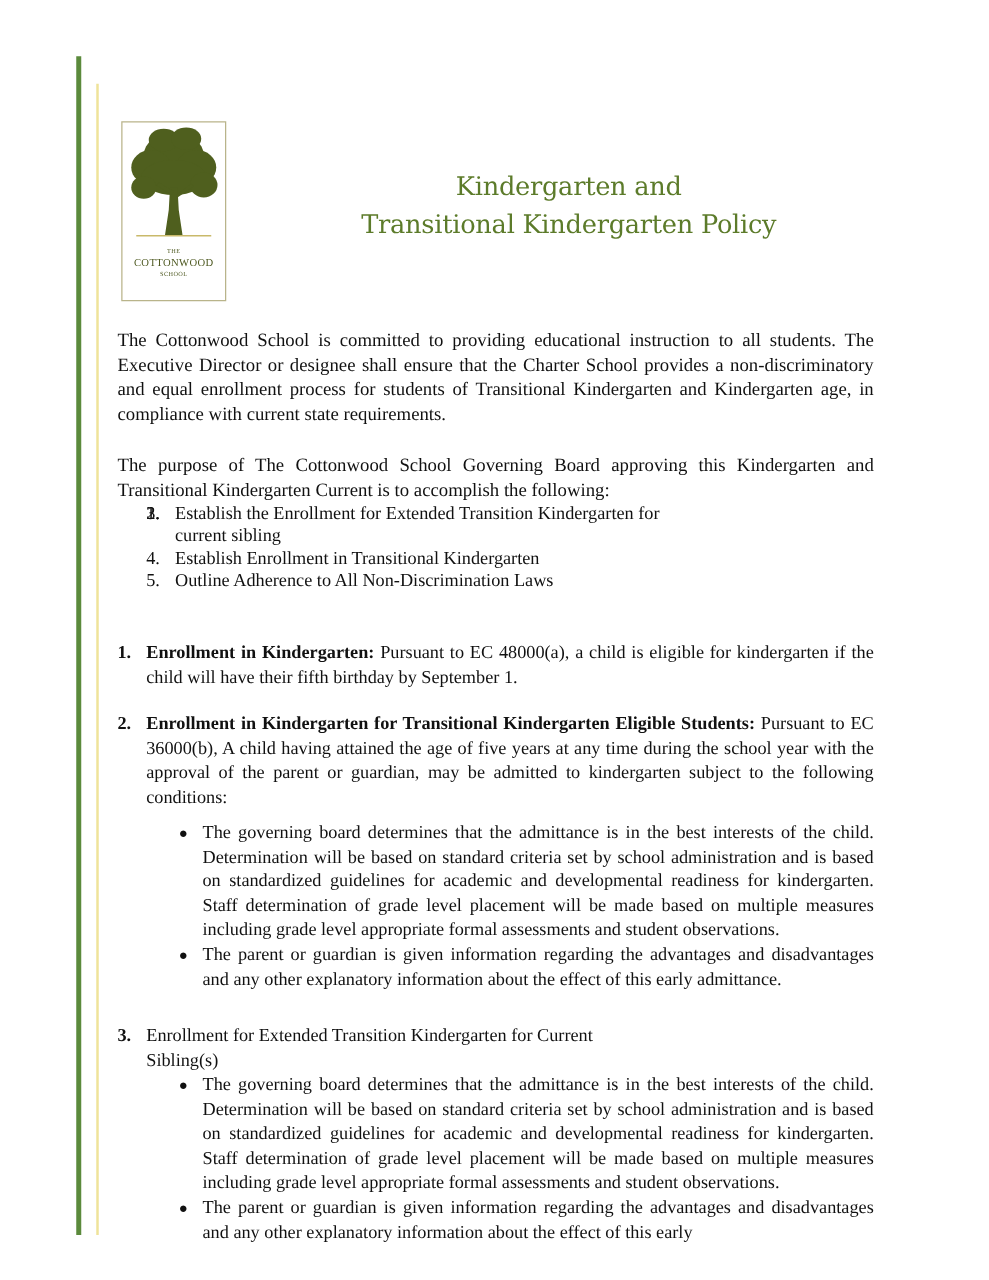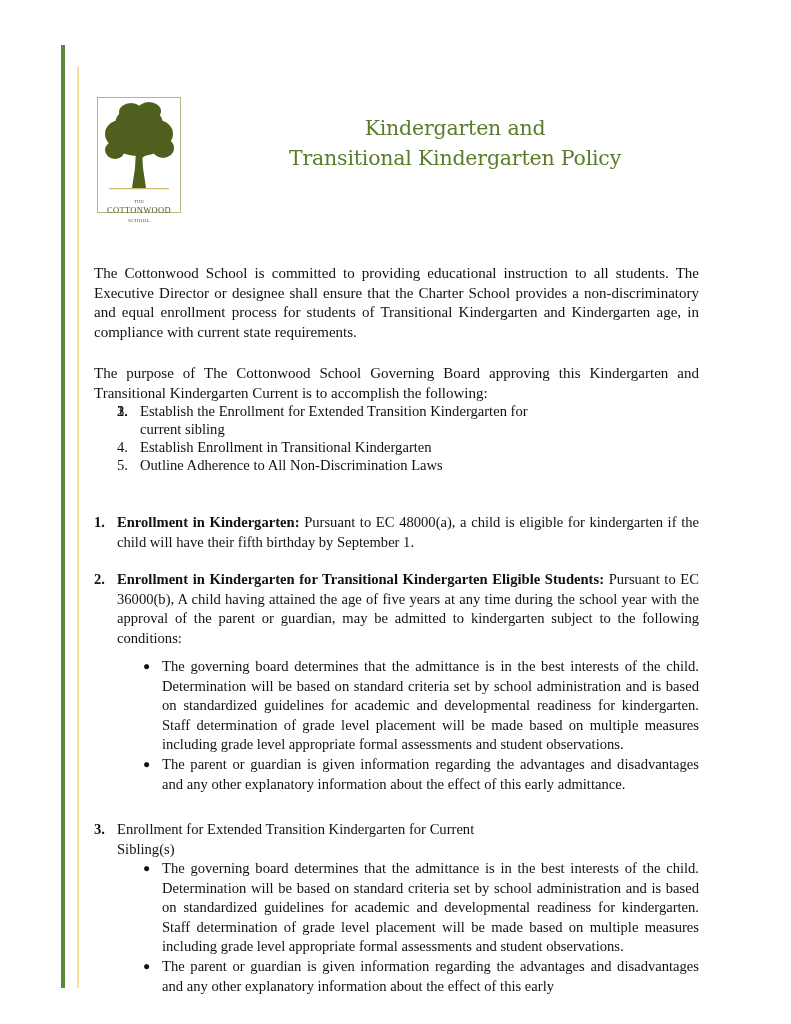--- a/index.html
+++ b/index.html
@@ -29,21 +29,21 @@
       top: 67px;
       width: 2px;
       height: 921px;
       background: #efe39a;
     }
     .logo {
       position: absolute;
       left: 97px;
       top: 97px;
       width: 84px;
-      height: 116px;
+      height: 144px;
       border: 1px solid #b9b48a;
       box-sizing: border-box;
       background: #ffffff;
     }
     .logo svg {
       position: absolute;
       left: 3px;
       top: 0px;
     }
     .logo-text {
@@ -55,21 +55,21 @@
       font-family: "Liberation Serif", serif;
     }
     .logo-the { top: 101px; font-size: 5px; letter-spacing: 0.3px; }
     .logo-name { top: 107px; font-size: 8.5px; letter-spacing: 0.3px; }
     .logo-school { top: 120px; font-size: 5px; letter-spacing: 0.3px; }
 
     .title {
       position: absolute;
       left: 220px;
       width: 470px;
-      top: 113px;
+      top: 134px;
       text-align: center;
       color: #5c7b2a;
       font-family: "DejaVu Serif", serif;
       font-size: 20.5px;
       line-height: 30px;
       letter-spacing: -0.2px;
     }
     .title div { white-space: nowrap; }
 
     .body-text {

